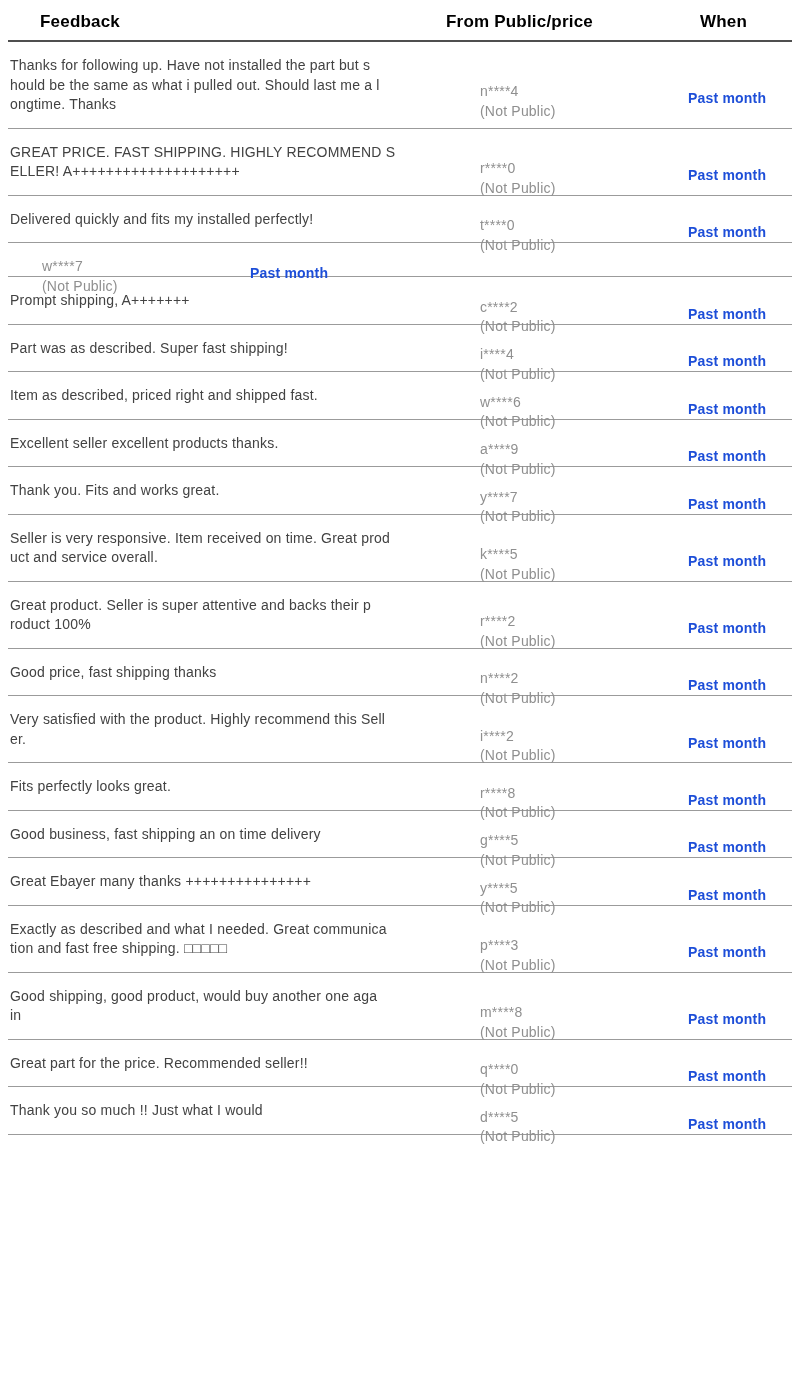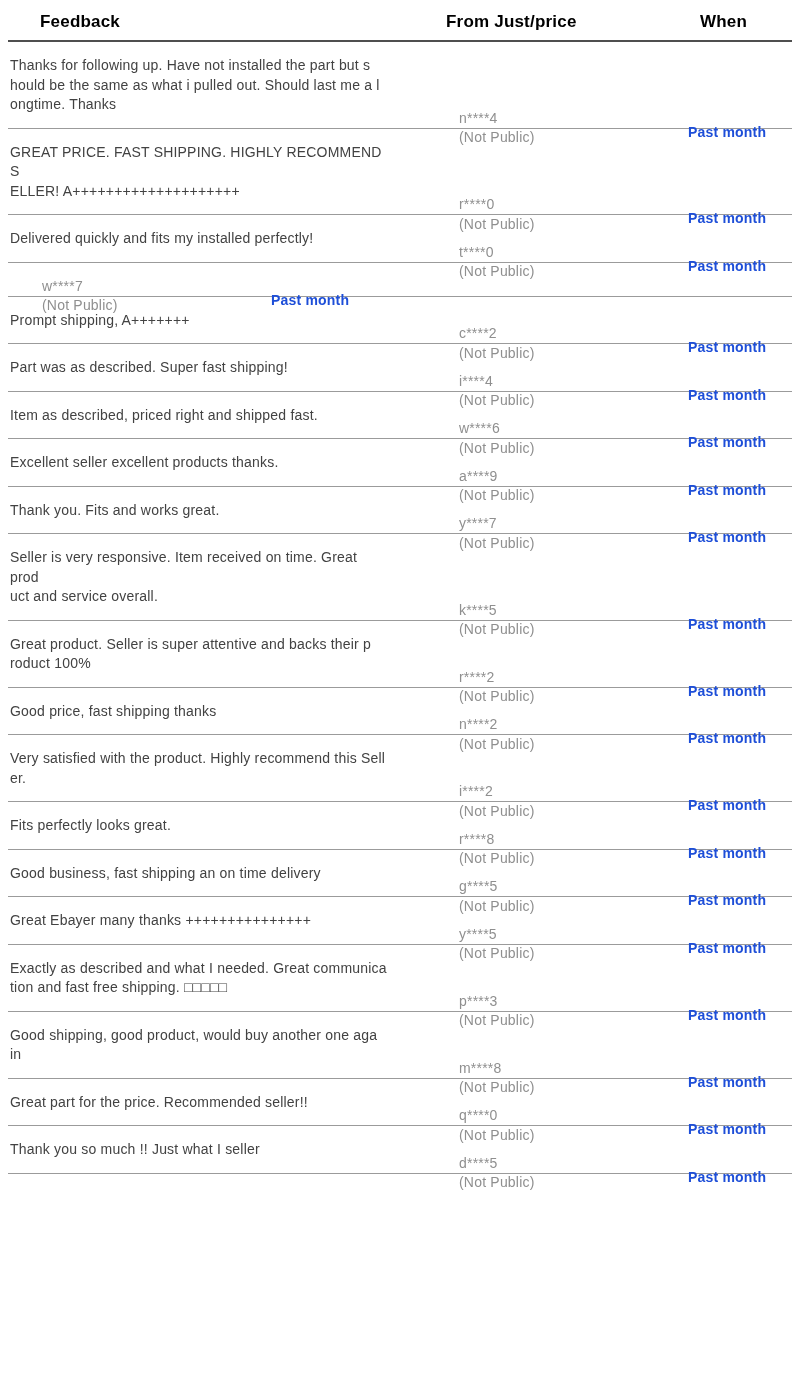--- a/index.html
+++ b/index.html
@@ -28,23 +28,22 @@
     color: #000000;
     letter-spacing: 0.2px;
     line-height: 20px;
   }
   .th-feedback { flex: 1 1 auto; padding-left: 2px; margin-left: 30px; }
   .th-buyer   { width: 208px; box-sizing: border-box; flex: 0 0 auto; }
   .th-when    { width: 138px; box-sizing: border-box; flex: 0 0 auto; padding-left: 46px; }
   
   .row {
     display: flex;
-    align-items: flex-end;
+    align-items: center;
     border-bottom: 1px solid #9b9b9b;
-    gap: 21px;
   }
   .cell-feedback {
     flex: 1 1 auto;
     padding: 14px 16px 13px 2px;
     font-size: 14px;
     line-height: 19.5px;
     color: #424242;
     letter-spacing: 0.2px;
     white-space: pre-line;
   }
@@ -76,21 +75,21 @@
     overflow: visible;
     font-weight: bold;
   }
 </style>
 </head>
 <body>
 
 <div class="feedback-table">
   <div class="header-row">
     <div class="th th-feedback">Feedback</div>
-    <div class="th th-buyer">From Just/price</div>
+    <div class="th th-buyer">From Public/price</div>
     <div class="th th-when">When</div>
   </div>
   <div id="rows">
   <div class="row">
     <div class="cell-feedback">Thanks for following up. Have not installed the part but s
 hould be the same as what i pulled out. Should last me a l
 ongtime. Thanks</div>
     <div class="cell-buyer">
       <div class="buyer-inner">
         <div>n****4</div>
@@ -297,21 +296,21 @@
     <div class="cell-buyer">
       <div class="buyer-inner">
         <div>q****0</div>
         <div>(Not Public)</div>
       </div>
     </div>
     <div class="cell-when">Past month</div>
   </div>
 
   <div class="row">
-    <div class="cell-feedback">Thank you so much !! Just what I seller</div>
+    <div class="cell-feedback">Thank you so much !! Just what I would</div>
     <div class="cell-buyer">
       <div class="buyer-inner">
         <div>d****5</div>
         <div>(Not Public)</div>
       </div>
     </div>
     <div class="cell-when">Past month</div>
   </div>
 </div>
 </div>

